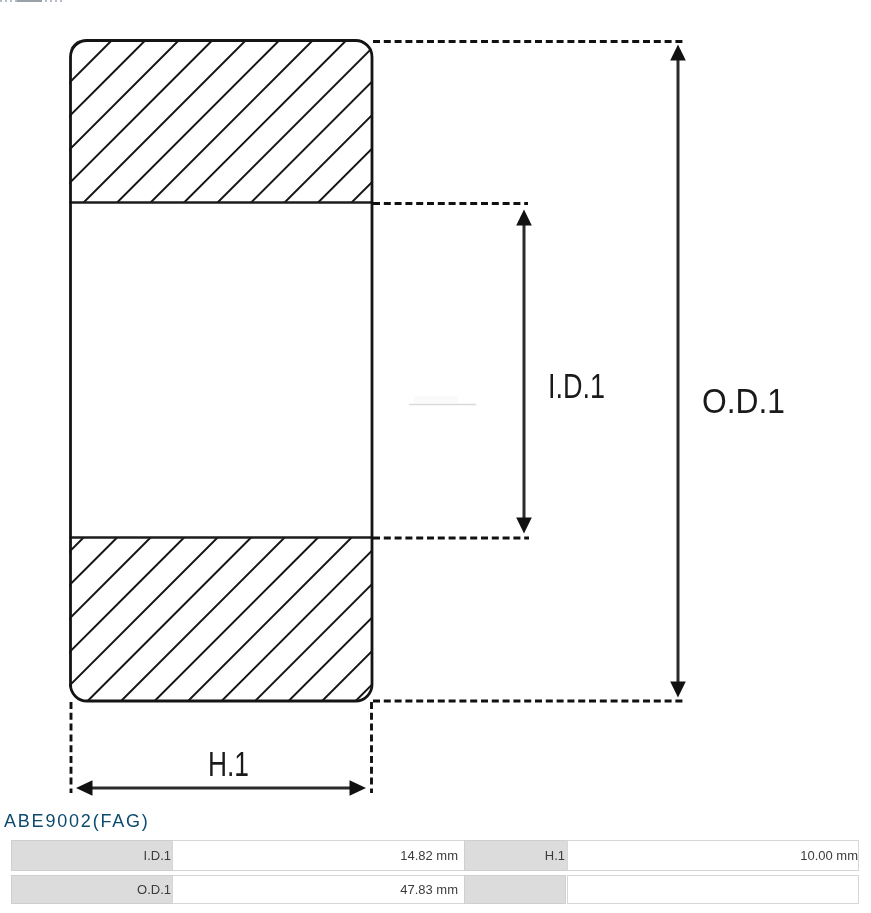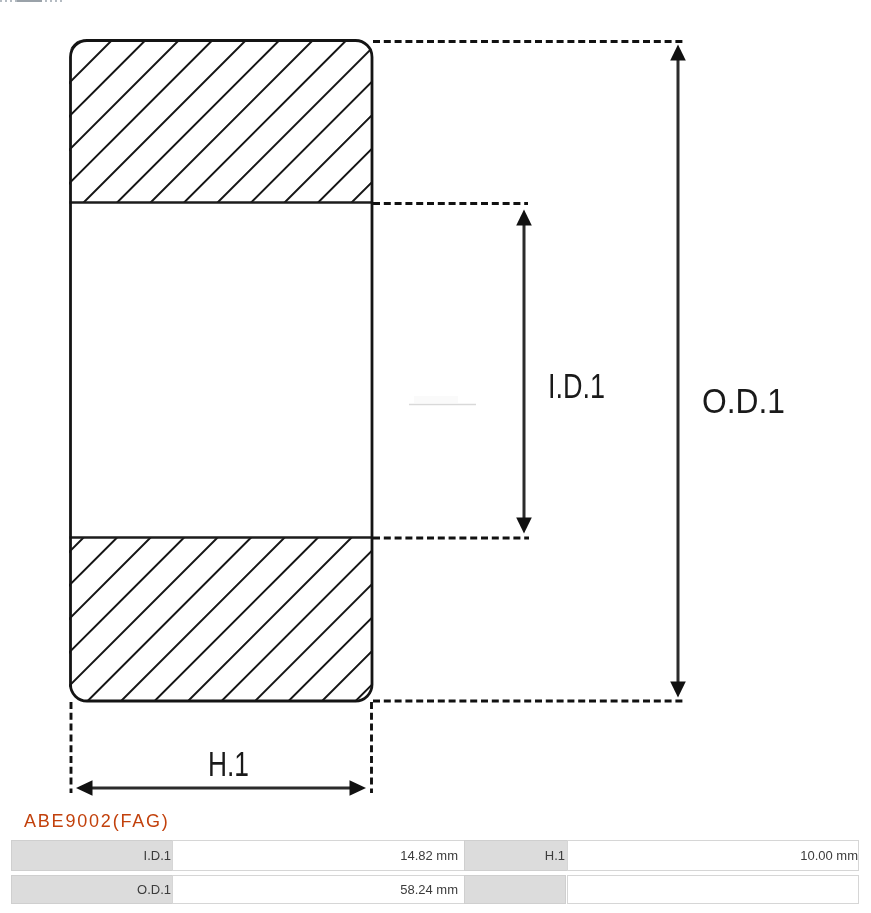--- a/index.html
+++ b/index.html
@@ -77,29 +77,29 @@
 
   <polygon points="366,788 349.5,780.2 349.5,795.8" fill="#111"></polygon>
 
   <text x="548" y="398" font-size="35" fill="#1a1a1a" textLength="57" lengthAdjust="spacingAndGlyphs">I.D.1</text>
 
   <text x="702" y="413" font-size="35" fill="#1a1a1a" textLength="83" lengthAdjust="spacingAndGlyphs">O.D.1</text>
 
   <text x="208" y="775.5" font-size="35" fill="#1a1a1a" textLength="41" lengthAdjust="spacingAndGlyphs">H.1</text>
 </svg>
 
-<div class="abs" style="left:24px;top:811px;font-size:18px;letter-spacing:1.8px;color:#c2410c;">ABE9002(FAG)</div>
+<div class="abs" style="left:4px;top:811px;font-size:18px;letter-spacing:1.8px;color:#0c4a6e;">ABE9002(FAG)</div>
 
 <div class="abs" style="left:11px;top:840px;width:159px;height:29px;background:#dcdcdc;border:1px solid #cfcfcf;line-height:29px;text-align:right;padding-right:8px;font-size:13px;color:#3c3c3c;box-sizing:content-box;">I.D.1</div>
 
 <div class="abs" style="left:172px;top:840px;width:285px;height:29px;background:#fff;border:1px solid #d6d6d6;line-height:29px;text-align:right;padding-right:8px;font-size:13px;color:#3c3c3c;">14.82 mm</div>
 
 <div class="abs" style="left:464px;top:840px;width:100px;height:29px;background:#dcdcdc;border:1px solid #cfcfcf;line-height:29px;text-align:right;padding-right:8px;font-size:13px;color:#3c3c3c;">H.1</div>
 
 <div class="abs" style="left:567px;top:840px;width:290px;height:29px;background:#fff;border:1px solid #d6d6d6;line-height:29px;text-align:right;padding-right:0;font-size:13px;color:#3c3c3c;">10.00 mm</div>
 
 <div class="abs" style="left:11px;top:875px;width:159px;height:27px;background:#dcdcdc;border:1px solid #cfcfcf;line-height:27px;text-align:right;padding-right:8px;font-size:13px;color:#3c3c3c;">O.D.1</div>
 
-<div class="abs" style="left:172px;top:875px;width:285px;height:27px;background:#fff;border:1px solid #d6d6d6;line-height:27px;text-align:right;padding-right:8px;font-size:13px;color:#3c3c3c;">58.24 mm</div>
+<div class="abs" style="left:172px;top:875px;width:285px;height:27px;background:#fff;border:1px solid #d6d6d6;line-height:27px;text-align:right;padding-right:8px;font-size:13px;color:#3c3c3c;">47.83 mm</div>
 
 <div class="abs" style="left:464px;top:875px;width:100px;height:27px;background:#dcdcdc;border:1px solid #cfcfcf;"></div>
 
 <div class="abs" style="left:567px;top:875px;width:290px;height:27px;background:#fff;border:1px solid #d6d6d6;"></div>
 
 </body></html>

